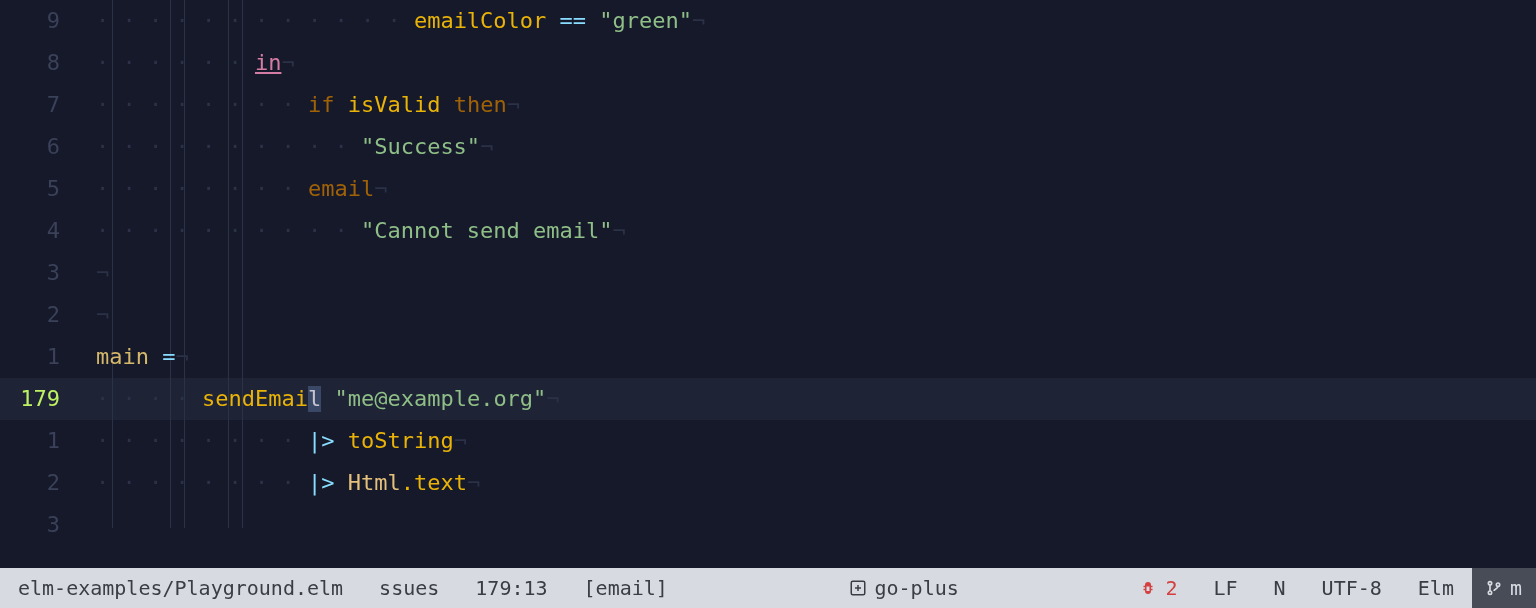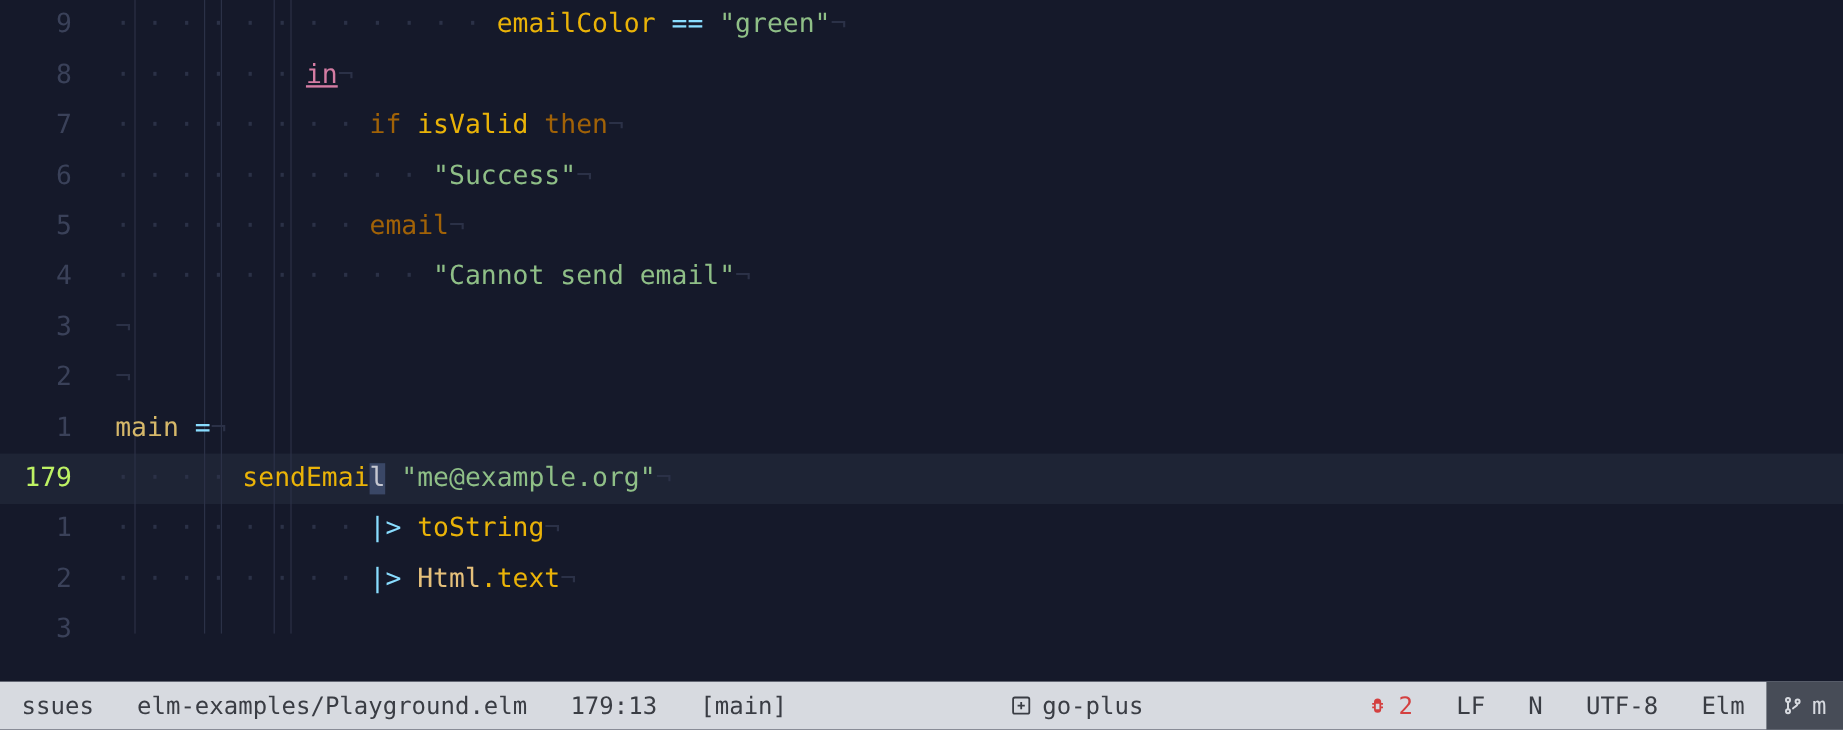--- a/index.html
+++ b/index.html
@@ -180,31 +180,31 @@
   </div>
 
   <div class="row">
     <div class="gutter">3</div>
     <div class="code"></div>
   </div>
 
 </div>
 
 <div class="statusbar">
-  <div class="cell">
-    <span>ssues</span>
-  </div>
   <div class="cell filepath">
     <span>elm-examples/Playground.elm</span>
   </div>
   <div class="cell">
+    <span>ssues</span>
+  </div>
+  <div class="cell">
     <span>179:13</span>
   </div>
   <div class="cell">
-    <span>[main]</span>
+    <span>[email]</span>
   </div>
   <div class="spacer"></div>
   <div class="cell">
     <svg width="18" height="18" viewBox="0 0 24 24" fill="none" stroke="#3a3d44" stroke-width="2">
         <rect x="3" y="3" width="18" height="18" rx="2"></rect>
         <line x1="12" y1="8" x2="12" y2="16"></line>
         <line x1="8" y1="12" x2="16" y2="12"></line>
       </svg>
     <span>go-plus</span>
   </div>

